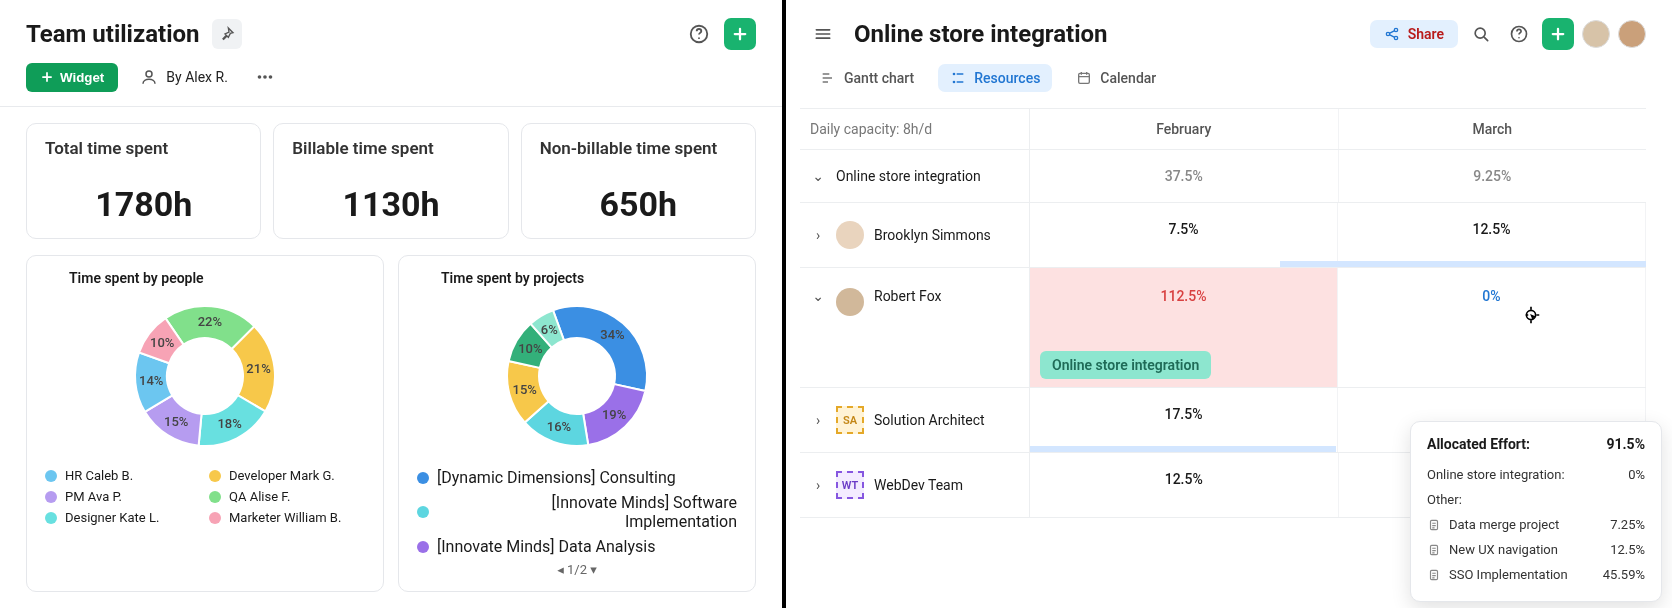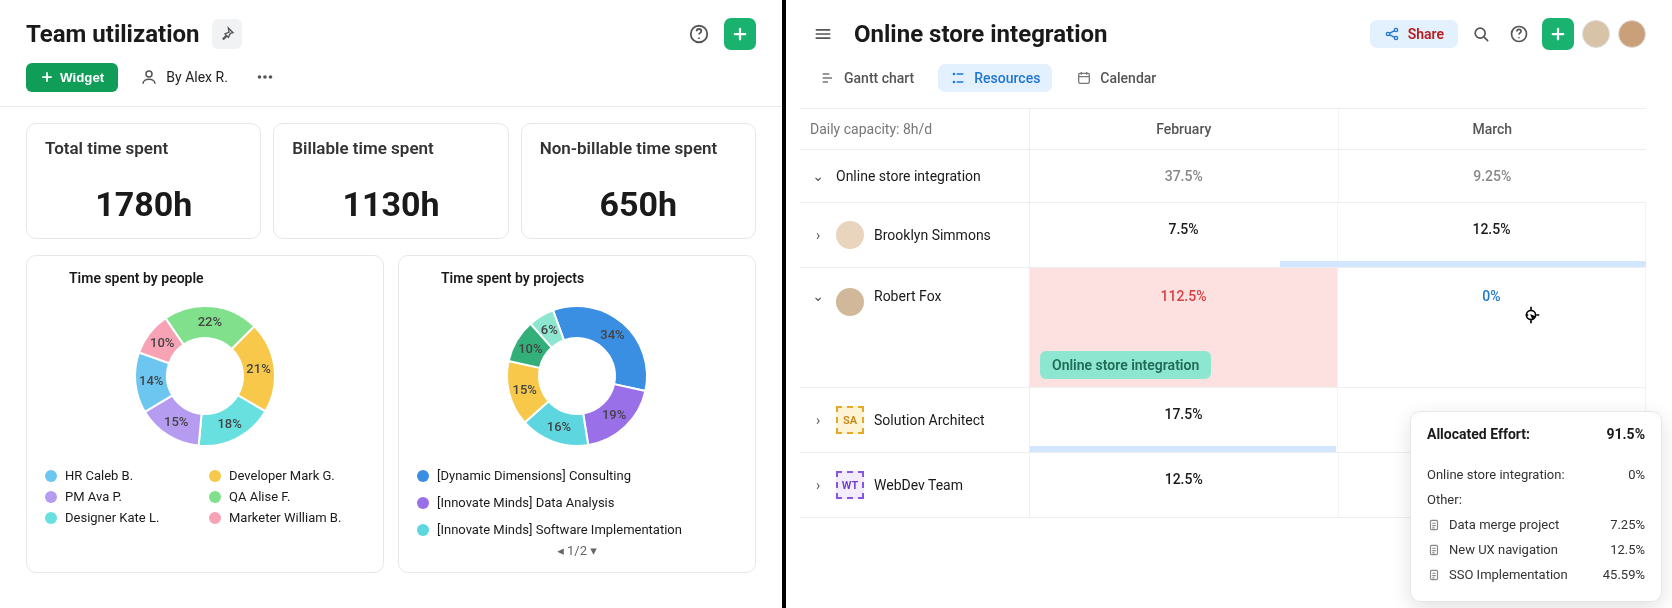--- a/index.html
+++ b/index.html
@@ -20,21 +20,21 @@
   .divider { border-bottom: 1px solid #e8eaed; margin: 0 -26px 16px -26px; }
   .stats-row { display: flex; gap: 12px; margin-bottom: 16px; }
   .stat-card { border: 1px solid #e5e7eb; border-radius: 10px; padding: 14px 18px; flex: 1; }
   .stat-label { font-size: 17px; font-weight: 600; color: #333; margin-bottom: 26px; }
   .stat-value { font-size: 34px; font-weight: 700; text-align: center; }
   .charts-row { display: flex; gap: 14px; }
   .chart-card { border: 1px solid #e5e7eb; border-radius: 10px; padding: 14px 18px; flex: 1; }
   .chart-title { font-size: 14px; font-weight: 600; margin-bottom: 10px; margin-left: 24px; }
   .donut-wrapper { display: flex; justify-content: center; margin-bottom: 12px; }
   .legend { display: grid; grid-template-columns: 1fr 1fr; gap: 6px 8px; font-size: 13px; }
-  .legend-1 { display: flex; flex-direction: column; gap: 12px; font-size: 13px; }
+  .legend-1 { display: flex; flex-direction: column; gap: 6px; font-size: 16px; }
   .legend-item { display: flex; align-items: center; gap: 8px; text-align: right; }
   .dot { width: 12px; height: 12px; border-radius: 50%; }
   .pager { text-align: center; margin-top: 6px; color: #666; font-size: 13px; }
   
   .right-header { display: flex; align-items: center; justify-content: space-between; padding-left: 8px; }
   .right-title-row { display: flex; align-items: center; gap: 16px; }
   .right-title { font-size: 24px; font-weight: 700; }
   .right-icons { display: flex; align-items: center; gap: 8px; }
   .share-btn { background: #e3f0fe; color: #b91c1c; border-radius: 7px; padding: 6px 14px; display: flex; align-items: center; gap: 8px; font-weight: 600; cursor: pointer; }
   .avatar { width: 28px; height: 28px; border-radius: 50%; background: #d7c3a8; border: 1px solid #ddd; }
@@ -52,21 +52,21 @@
   .row-val:last-child { border-right: none; }
   .over { background: #fde1e1; color: #d84040; }
   .row-icon { width: 28px; height: 28px; border-radius: 0; font-size: 11px; font-weight: 600; display: flex; align-items: center; justify-content: center; }
   .row-icon.person { border-radius: 50%; background: #e9d4be; }
   .row-icon.sa { background: #fff3d6; border: 2px dashed #e4a828; color: #c38616; }
   .row-icon.wt { background: #f3ecff; border: 2px dashed #8657e0; color: #6b3cc7; }
   .bar-track { position: absolute; bottom: 0; height: 6px; background: #d3e6ff; }
   .bar-track.b1 { left: 230px; right: 0; }
   .chip { position: absolute; left: 240px; bottom: 8px; background: #8de6cf; color: #1f6b57; padding: 6px 12px; border-radius: 6px; font-weight: 600; }
   .popup { position: absolute; right: 10px; bottom: 6px; width: 252px; background: #fff; border: 1px solid #e5e7eb; border-radius: 10px; box-shadow: 0 6px 20px rgba(0,0,0,0.12); padding: 14px 16px; }
-  .popup-head { display: flex; justify-content: space-between; font-weight: 700; margin-bottom: 20px; gap: 17px; }
+  .popup-head { display: flex; justify-content: space-between; font-weight: 700; margin-bottom: 10px; gap: 17px; }
   .popup-row { display: flex; justify-content: space-between; font-size: 13px; padding: 5px 0; color: #333; }
   .popup-row .name { display: flex; align-items: center; gap: 8px; }
   .cursor { position: absolute; right: 130px; top: 304px; font-size: 20px; }
   svg.donut text { font-size: 13px; fill: #444; font-weight: 500; }
   .muted { color: #888; }
 </style>
 </head>
 <body>
 
 <div class="container">
@@ -200,26 +200,26 @@
               <path d="M43.47628652909053 27.697570946688174 A70 70 0 0 1 65.99715347811842 14.243910100683465 L76.96988331669286 44.3038369117996 A38 38 0 0 0 64.74426983007771 51.60725279963073 Z" fill="#8de6cf" stroke="#fff" stroke-width="2"></path>
               <text x="62.30636792717703" y="37.64201533052681" text-anchor="middle">6%</text>
             </svg>
         </div>
         <div class="legend-1" id="legend-projects">
             <div class="legend-item">
               <span class="dot" style="background: rgb(59, 143, 227);"></span>
               <span>[Dynamic Dimensions] Consulting</span>
             </div>
             <div class="legend-item">
+              <span class="dot" style="background: rgb(93, 214, 224);"></span>
+              <span>[Innovate Minds] Software Implementation</span>
+            </div>
+            <div class="legend-item">
               <span class="dot" style="background: rgb(154, 112, 232);"></span>
               <span>[Innovate Minds] Data Analysis</span>
-            </div>
-            <div class="legend-item">
-              <span class="dot" style="background: rgb(93, 214, 224);"></span>
-              <span>[Innovate Minds] Software Implementation</span>
             </div>
           </div>
         <div class="pager">
           <span>◂</span>
           <span>1/2</span>
           <span>▾</span>
         </div>
       </div>
     </div>
   </div>

